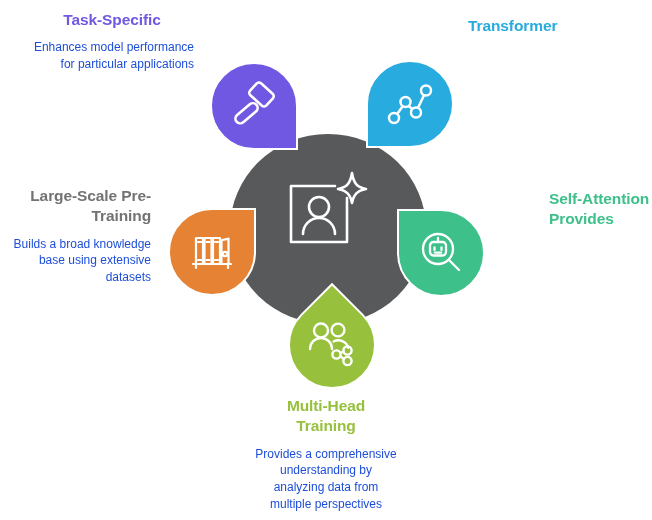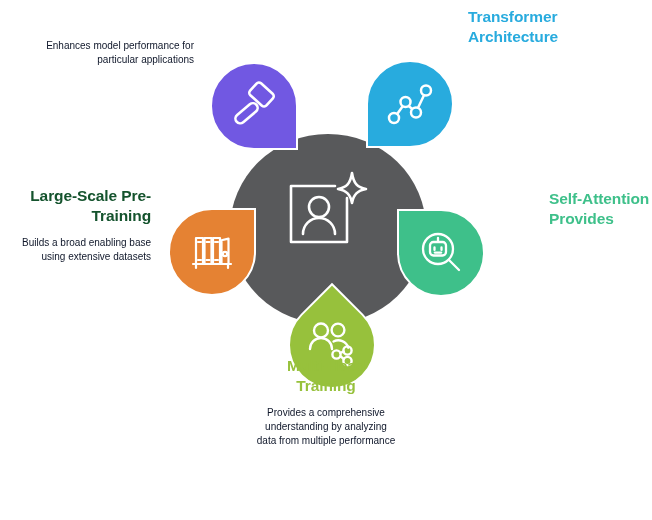--- a/index.html
+++ b/index.html
@@ -101,40 +101,40 @@
   
   .block { position: absolute; }
   .heading {
     font-size: 15.5px;
     font-weight: bold;
     line-height: 1.32;
     letter-spacing: -0.1px;
     margin: 0 0 9px 0;
   }
   .body {
-    font-size: 10px;
+    font-size: 12px;
     line-height: 1.38;
-    color: #0f172a;
+    color: #1d4ed8;
     margin: 0;
   }
 
   .align-right { text-align: right; }
   .align-left  { text-align: left; }
   .align-center{ text-align: center; }
 
   
   .b-tasktune   { left: 30px;  top: 10px;  width: 164px; }
-  .b-transform  { left: 468px; top: 7px;  width: 168px; }
+  .b-transform  { left: 468px; top: 16px;  width: 168px; }
   .b-pretrain   { left: 6px;   top: 186px; width: 145px; }
   .b-selfattn   { left: 549px; top: 189px; width: 130px; }
-  .b-multihead  { left: 255px; top: 356px; width: 142px; }
+  .b-multihead  { left: 255px; top: 396px; width: 142px; }
 
   .c-purple { color: #7158E2; }
   .c-blue   { color: #28ABDE; }
-  .c-orange { color: #14532d; }
+  .c-orange { color: #737373; }
   .c-green  { color: #3EC08A; }
   .c-lime   { color: #97C13C; }
 </style>
 </head>
 <body>
 
 <div id="stage">
 
   <div class="hub"></div>
 
@@ -215,48 +215,47 @@
           <circle cx="41.5" cy="31.5" r="4.1"></circle>
           <circle cx="41.5" cy="42" r="4.1"></circle>
           <path d="M34.3 34 L37.7 32.4 M34.4 37.2 L37.7 40"></path>
         </g>
       </svg>
     </div>
   </div>
 
   <div class="block b-tasktune align-center">
     <div class="heading c-purple">
-      <br>
+      <span>Task-Specific</span><br>
     </div>
     <p class="body align-right">Enhances model performance for particular applications</p>
   </div>
 
   <div class="block b-transform align-left">
     <div class="heading c-blue">
       <span>Transformer</span><br>
-      <span>Architecture</span>
     </div>
   </div>
 
   <div class="block b-pretrain align-right">
     <div class="heading c-orange">
       <span>Large-Scale Pre-</span><br>
       <span>Training</span>
     </div>
-    <p class="body align-right">Builds a broad enabling base using extensive datasets</p>
+    <p class="body align-right">Builds a broad knowledge base using extensive datasets</p>
   </div>
 
   <div class="block b-selfattn align-left">
     <div class="heading c-green">
       <span>Self-Attention</span><br>
       <span>Provides</span>
     </div>
   </div>
 
   <div class="block b-multihead align-center">
     <div class="heading c-lime">
       <span>Multi-Head</span><br>
       <span>Training</span>
     </div>
-    <p class="body align-center">Provides a comprehensive understanding by analyzing data from multiple performance</p>
+    <p class="body align-center">Provides a comprehensive understanding by analyzing data from multiple perspectives</p>
   </div>
 
 </div>
 
 </body></html>

